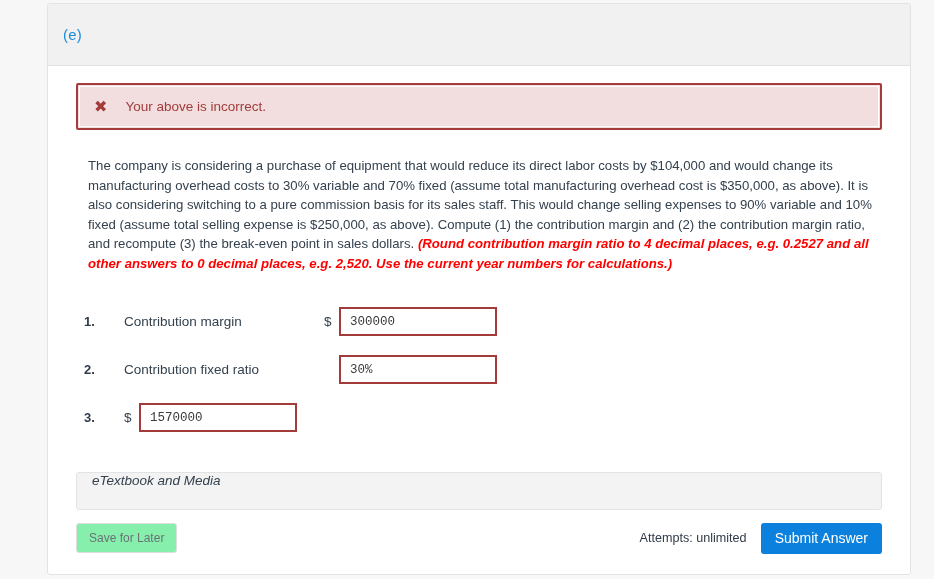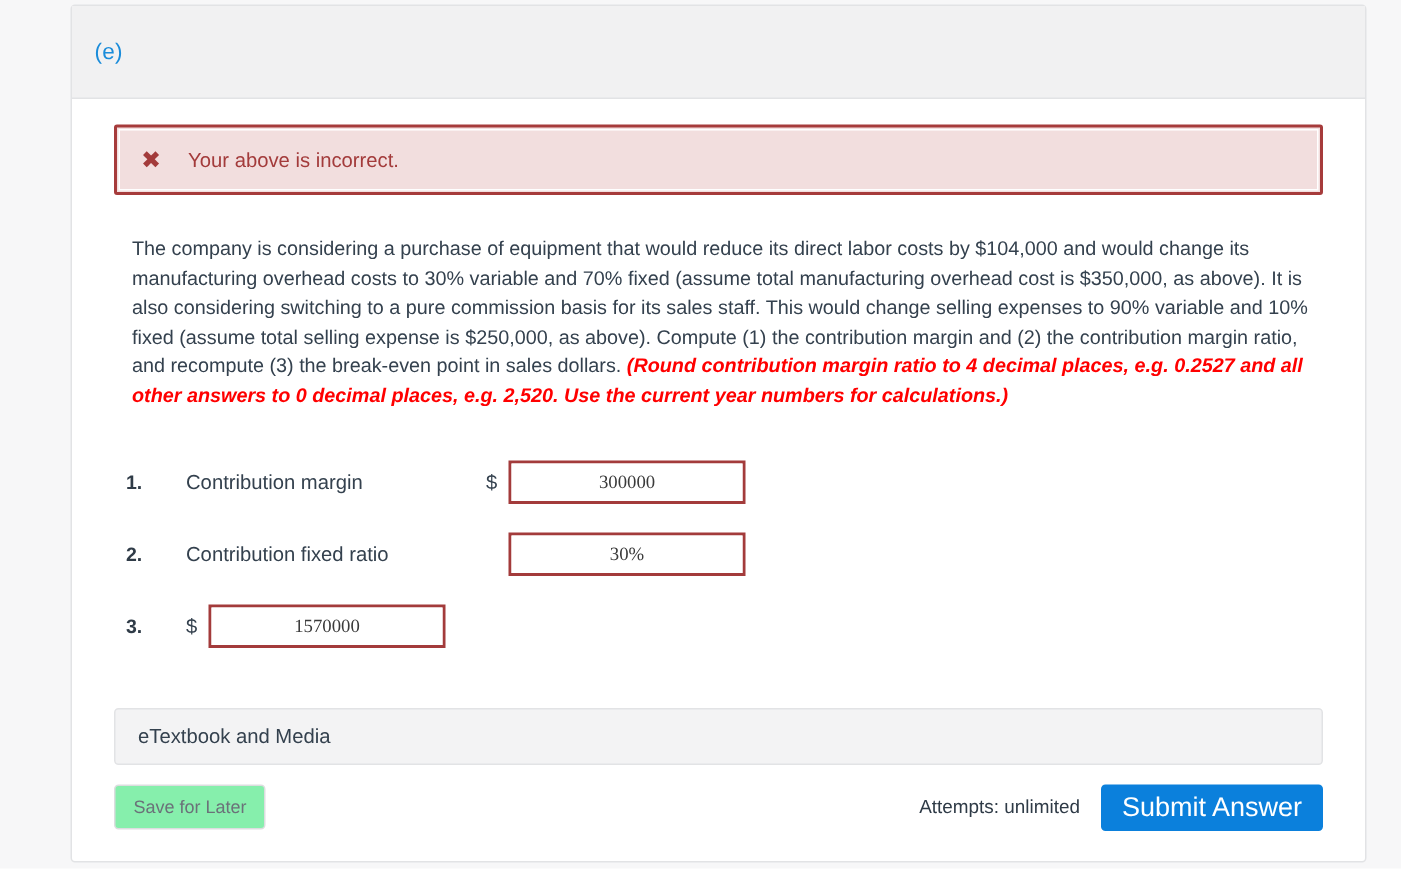--- a/index.html
+++ b/index.html
@@ -139,42 +139,42 @@
     left: 0; top: 0; right: 0; bottom: 0;
     border: 1px solid #ffffff;
     pointer-events: none;
   }
   .answer-input {
     width: 100%;
     height: 100%;
     border: none;
     outline: none;
     background: transparent;
-    text-align: center;
+    text-align: left;
     padding: 0 9px;
     box-sizing: border-box;
-    font-family: Liberation Serif, serif;
+    font-family: Liberation Mono, monospace;
     font-size: 12.5px;
     color: #3a3a3a;
   }
   .currency-spacer { width: 15px; }
 
   
   #etextbook-bar {
     margin-top: 30px;
     height: 38px;
     background: #f3f3f4;
     border: 1px solid #e2e3e5;
     border-radius: 3px;
     box-sizing: border-box;
     display: flex;
-    align-items: center;
     padding-left: 15px;
     font-size: 13.5px;
     color: #34414e;
+    font-style: italic;
   }
 
   
   #card-footer {
     display: flex;
     align-items: center;
     justify-content: space-between;
     padding: 13px 28px 20px 28px;
   }
   #save-for-later-button {
@@ -197,21 +197,21 @@
     font-weight: normal;
     color: #2f3b47;
     margin-right: 14px;
   }
   #submit-answer-button {
     background: #0b80dc;
     border: none;
     border-radius: 3px;
     color: #ffffff;
     font-family: "Liberation Sans", sans-serif;
-    font-size: 18px;
+    font-size: 14px;
     height: 31px;
     padding: 0 14px;
     cursor: pointer;
   }
 </style>
 </head>
 <body>
 
 <div id="question-card">
 

